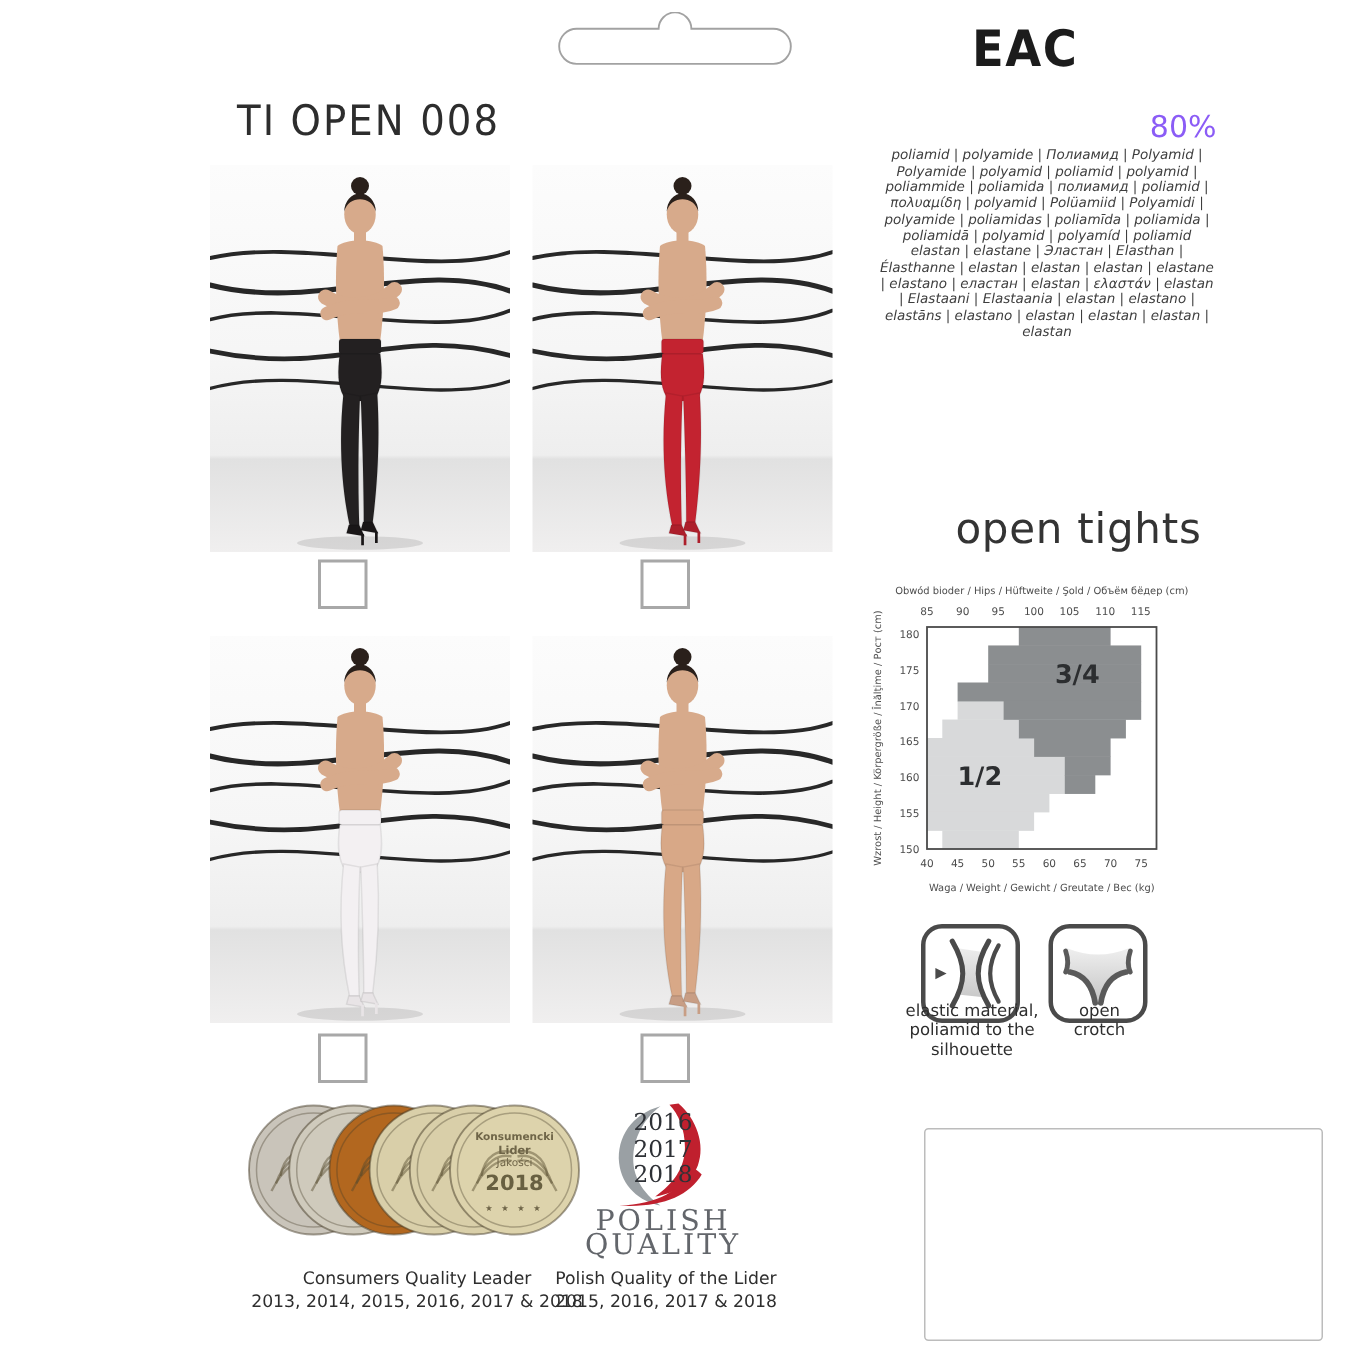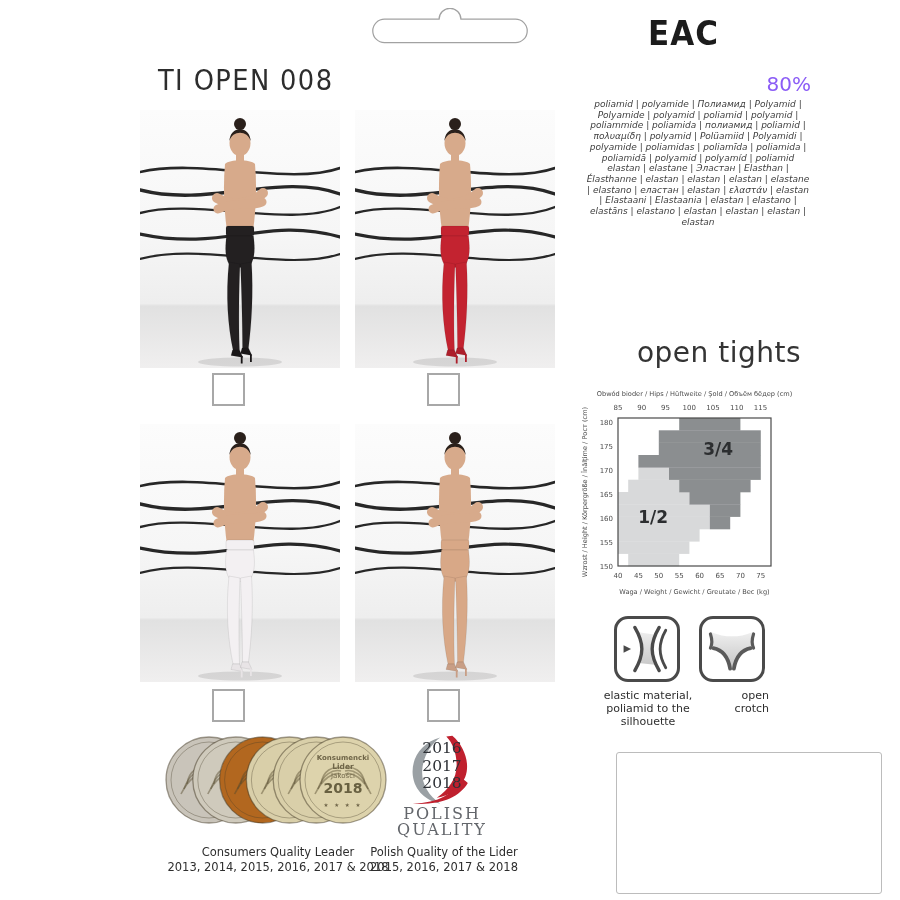--- a/index.html
+++ b/index.html
@@ -34,32 +34,32 @@
 
   .chart{position:absolute;left:578px;top:384px;width:235px;height:216px;}
   .chart .tick{font-size:7px;fill:#4c4c4c;font-family:"DejaVu Sans",sans-serif;}
   .chart .axlab{font-size:6.6px;fill:#4c4c4c;font-family:"DejaVu Sans",sans-serif;}
   .chart .szlab{font-size:17px;font-weight:700;fill:#2c2e30;font-family:"DejaVu Sans",sans-serif;}
   .chart .plotbox{fill:none;stroke:#4a4a4a;stroke-width:1.2;}
 
   .ficon{position:absolute;width:60px;height:60px;border:3.5px solid #4a4a4a;border-radius:14px;background:#fff;}
   .f1{left:614px;top:616px;} .f2{left:699px;top:616px;}
   .ficon svg{width:100%;height:100%;}
-  .fcap{position:absolute;top:690px;text-align:center;font-size:11px;line-height:1.16;color:#2e2e2e;}
-  .fcap1{left:594px;width:108px;} .fcap2{left:697px;width:72px;text-align:right;}
+  .fcap{position:absolute;top:668px;text-align:center;font-size:11px;line-height:1.16;color:#2e2e2e;}
+  .fcap1{left:594px;width:108px;} .fcap2{left:697px;width:72px;}
 
   .empty-box{position:absolute;left:616px;top:752px;width:264px;height:140px;
              border:1.5px solid #bcbcbc;border-radius:3px;background:#fff;}
 
   .medals{position:absolute;left:163px;top:733px;width:230px;height:98px;}
   .pq-logo{position:absolute;left:396px;top:734px;width:92px;height:74px;}
   .pq-years{position:absolute;left:396px;top:740px;width:92px;text-align:center;
             font-family:"DejaVu Serif",serif;font-size:15.5px;line-height:17.5px;color:#2e3136;}
   .pq-name{position:absolute;left:384px;top:806px;width:116px;text-align:center;
-           font-family:"DejaVu Serif",serif;font-size:16px;line-height:16px;letter-spacing:2px;color:#63666b;}
+           font-family:"DejaVu Serif",serif;font-size:19px;line-height:16px;letter-spacing:2px;color:#63666b;}
   .award-cap{position:absolute;top:845px;text-align:center;font-size:11.5px;line-height:1.3;color:#2e2e2e;}
   .cap1{left:150px;width:256px;} .cap2{left:358px;width:172px;}
 </style>
 </head>
 <body>
 
 <div class="sheet">
 
   <svg class="hanger" viewBox="0 0 200 48">
     <path d="M16,14 H86 A14,14 0 0 1 114,14 H184 A15,15 0 0 1 184,44 H16 A15,15 0 0 1 16,14 Z" fill="#ffffff" stroke="#a2a2a2" stroke-width="1.6"></path>

